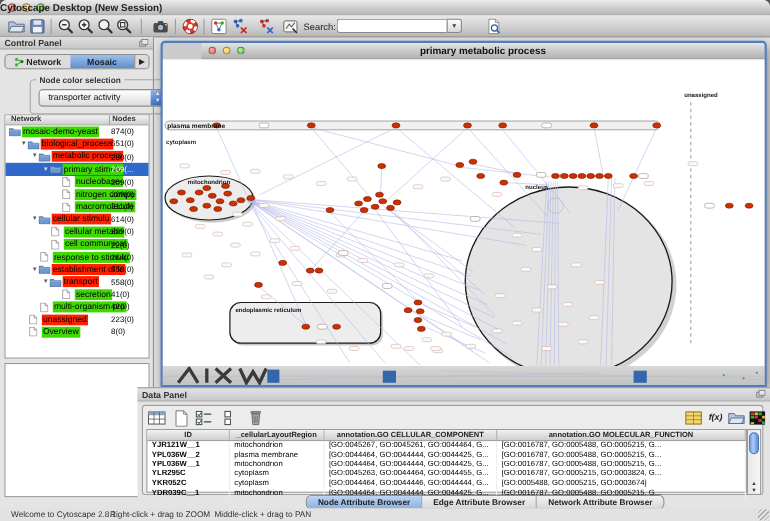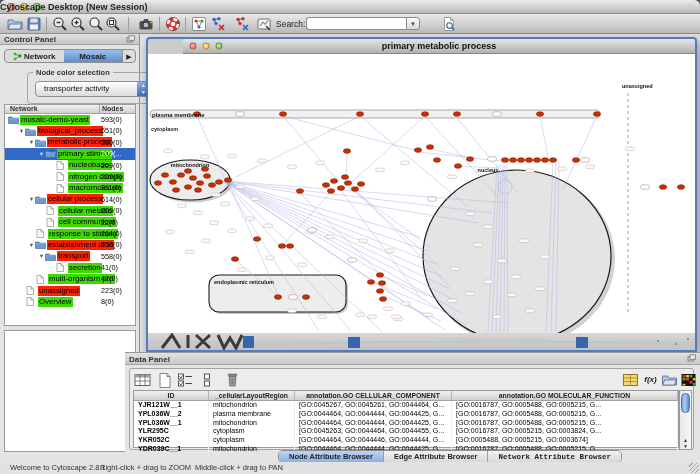--- a/index.html
+++ b/index.html
@@ -93,21 +93,21 @@
     overflow:hidden;white-space:nowrap;line-height:10px;}
   .dt-row{display:flex;height:8.8px;}
   .dt-c{font-size:7px;color:#000;padding-left:4px;overflow:hidden;white-space:nowrap;line-height:8.8px;border-right:1px solid #eee;}
   .dscroll{position:absolute;right:-14px;top:-1px;width:13px;height:60px;background:linear-gradient(90deg,#e8e8e8,#f6f6f6);border:1px solid #9a9a9a;}
   .dthumb{position:absolute;left:1px;top:2px;width:9px;height:20px;border-radius:5px;
     background:linear-gradient(90deg,#6f9fe8,#aecdf5 40%,#5588d8);border:1px solid #4a74b8;cursor:pointer;}
   .darrows{position:absolute;left:0;bottom:0;width:11px;font-size:5px;line-height:6px;text-align:center;color:#333;cursor:pointer;}
   .dp-tabs{position:absolute;left:153px;top:98px;display:flex;border:1px solid #8f8f8f;border-radius:5px;overflow:hidden;height:13px;background:#e6e6e6;}
   .dp-tab{font-size:7.5px;font-weight:bold;color:#222;line-height:12px;padding:0 10px;border-right:1px solid #9f9f9f;cursor:pointer;
     background:linear-gradient(#f2f2f2,#d8d8d8);}
-  .dp-tab:last-child{border-right:none;font-family:Liberation Mono, monospace;}
+  .dp-tab:last-child{border-right:none;}
   .dp-tab.sel{background:linear-gradient(#bcd4f2,#8cb1e4);}
   
   .statusbar{position:absolute;left:0;bottom:0;width:700px;height:12px;background:#e2e2e2;}
   .statusbar span{position:absolute;top:1px;font-size:7.5px;color:#333;}
   .grip{position:absolute;right:1px;bottom:1px;width:10px;height:10px;
     background:repeating-linear-gradient(135deg,transparent,transparent 2px,#aaa 2px,#aaa 3px);cursor:nwse-resize;}
 </style>
 </head>
 <body>
 
@@ -278,21 +278,21 @@
       <div id="tree-rows">
           <div class="tree-row">
             <span style="flex: 0 0 auto; width: 3px;"></span>
             <span class="ticon">
               <svg width="11" height="9" viewBox="0 0 11 9">
                 <path d="M.5 2h3.5l1 1.2h5.5v5.3H.5z" fill="#6f9ad1" stroke="#3a5c8c" stroke-width=".6"></path>
                 <path d="M.5 3.8h10v-1" fill="none" stroke="#9cb8dd" stroke-width=".6"></path>
               </svg>
             </span>
             <span class="tlabel hl-green">mosaic-demo-yeast</span>
-            <span class="tnodes">593(0)</span>
+            <span class="tnodes">874(0)</span>
           </div>
           <div class="tree-row">
             <span style="flex: 0 0 auto; width: 13px;"></span>
             <span class="tri">▼</span>
             <span class="ticon">
               <svg width="11" height="9" viewBox="0 0 11 9">
                 <path d="M.5 2h3.5l1 1.2h5.5v5.3H.5z" fill="#6f9ad1" stroke="#3a5c8c" stroke-width=".6"></path>
                 <path d="M.5 3.8h10v-1" fill="none" stroke="#9cb8dd" stroke-width=".6"></path>
               </svg>
             </span>
@@ -358,21 +358,21 @@
           </div>
           <div class="tree-row">
             <span style="flex: 0 0 auto; width: 23px;"></span>
             <span class="tri">▼</span>
             <span class="ticon">
               <svg width="11" height="9" viewBox="0 0 11 9">
                 <path d="M.5 2h3.5l1 1.2h5.5v5.3H.5z" fill="#6f9ad1" stroke="#3a5c8c" stroke-width=".6"></path>
                 <path d="M.5 3.8h10v-1" fill="none" stroke="#9cb8dd" stroke-width=".6"></path>
               </svg>
             </span>
-            <span class="tlabel hl-red">cellular process</span>
+            <span class="tlabel hl-red">cellular stimulu</span>
             <span class="tnodes">614(0)</span>
           </div>
           <div class="tree-row">
             <span style="flex: 0 0 auto; width: 41px;"></span>
             <span class="ticon">
               <svg width="8" height="9" viewBox="0 0 8 9">
                 <path d="M1 .5h4l2.5 2.5v5.5H1z" fill="#fff" stroke="#8a8a8a" stroke-width=".7"></path>
                 <path d="M5 .5v2.5h2.5" fill="none" stroke="#8a8a8a" stroke-width=".7"></path>
               </svg>
             </span>

